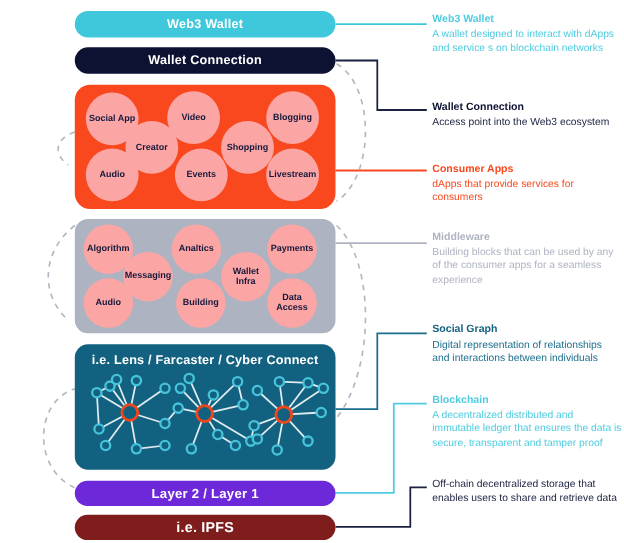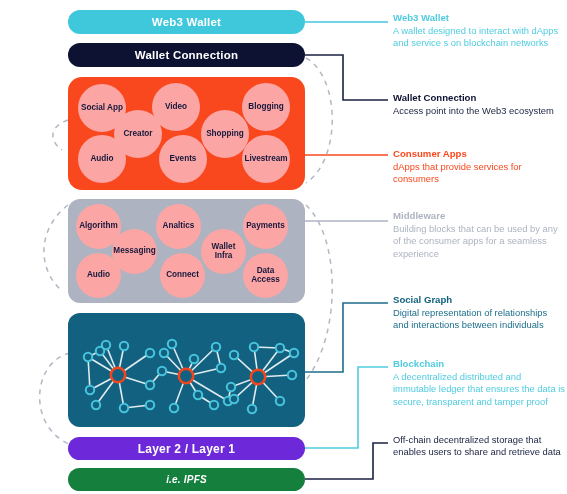--- a/index.html
+++ b/index.html
@@ -30,21 +30,21 @@
   .bar-walletconn{
     left:68px;top:43px;width:237px;height:24px;
     background:#0D1232;font-size:11.5px;
   }
   .bar-layer{
     left:68px;top:437px;width:237px;height:23px;
     background:#6d28d9;font-size:12px;
   }
   .bar-ipfs{
     left:68px;top:468px;width:237px;height:23px;
-    background:#15803d;font-size:10px;font-style:italic;
+    background:#7f1d1d;font-size:13px;
   }
 
   
   .panel{
     position:absolute;border-radius:14px;box-sizing:border-box;
   }
   .panel-consumer{
     left:68px;top:77px;width:237px;height:113px;
     background:#F9481D;
   }
@@ -173,28 +173,29 @@
     <div class="bub" style="left:44px;top:30px;width:45px;height:45px;">
       <span>Messaging</span>
     </div>
     <div class="bub" style="left:133px;top:30px;width:45px;height:45px;">
       <span>Wallet Infra</span>
     </div>
     <div class="bub" style="left:8px;top:54px;width:45px;height:45px;">
       <span>Audio</span>
     </div>
     <div class="bub" style="left:92px;top:54px;width:45px;height:45px;">
-      <span>Connect</span>
+      <span>Building</span>
     </div>
     <div class="bub" style="left:175px;top:54px;width:45px;height:45px;">
       <span>Data Access</span>
     </div>
   </div>
 
   <div class="panel panel-social">
+    <div class="social-title">i.e. Lens / Farcaster / Cyber Connect</div>
     <svg width="237" height="114" viewBox="0 0 237 114" style="position:absolute;left:0;top:0;">
       <g stroke="#EAF4F7" stroke-width="1.6" fill="none" opacity="0.95">
 
         <line x1="50" y1="62" x2="20" y2="44"></line>
         <line x1="50" y1="62" x2="32" y2="38"></line>
         <line x1="50" y1="62" x2="38" y2="32"></line>
         <line x1="50" y1="62" x2="56" y2="33"></line>
         <line x1="50" y1="62" x2="82" y2="40"></line>
         <line x1="50" y1="62" x2="22" y2="77"></line>
         <line x1="50" y1="62" x2="28" y2="92"></line>

